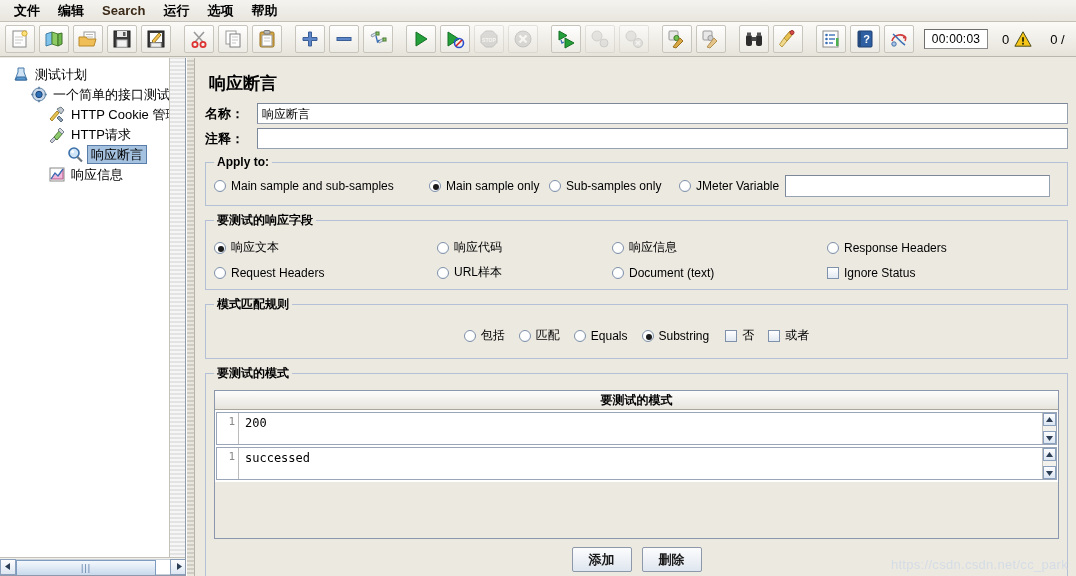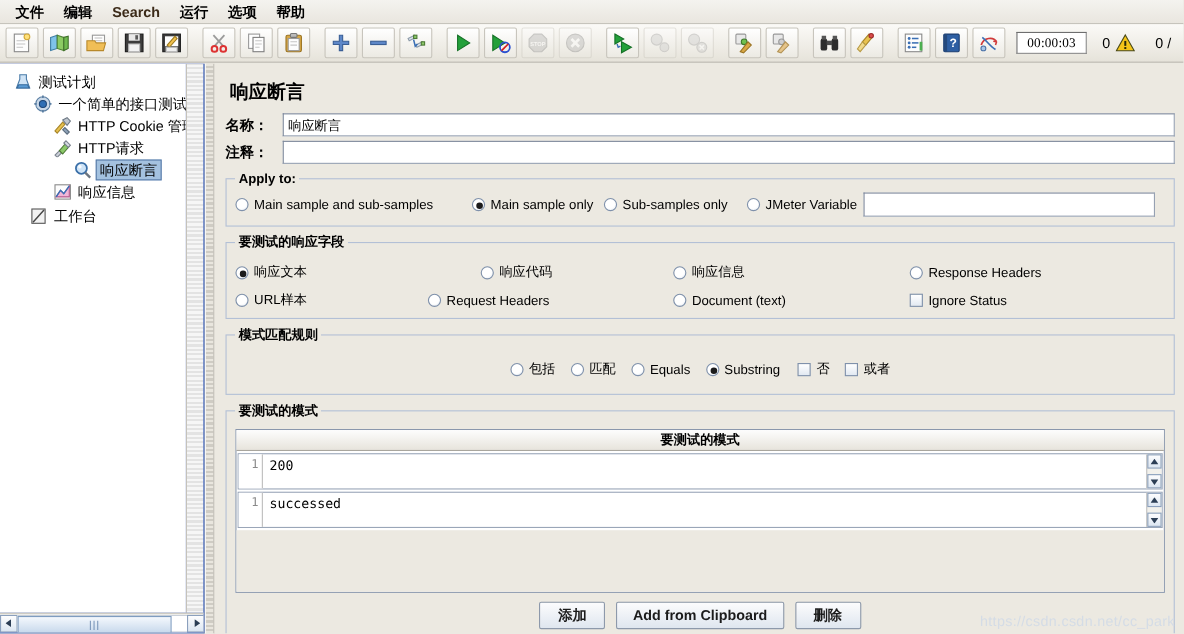--- a/index.html
+++ b/index.html
@@ -54,21 +54,21 @@
   }
   .tb-btn.disabled { opacity: .42; }
   .tb-sep { width: 9px; height: 28px; }
   .tb-icon { width: 20px; height: 20px; display: block; }
 
   .timer-field {
     width: 64px; height: 20px;
     border: 1px solid #8a8a8a;
     border-top-color:#6e6e6e; border-left-color:#6e6e6e;
     background: #fff;
-    font-family: Liberation Serif, serif;
+    font-family: Liberation Sans, sans-serif;
     font-size: 12px;
     display: flex; align-items: center; justify-content: center;
     margin-left: 6px; margin-right: 14px;
     letter-spacing: .2px;
   }
   .err-count { font-size: 13px; margin-right: 5px; }
   .warn-tri { width: 18px; height: 18px; margin-right: 18px; }
   .thread-count { font-size: 13px; }
 
   
@@ -584,27 +584,20 @@
 
           <div class="tnode" style="padding-left:44px">
             <svg class="ticon" viewBox="0 0 18 17">
               <rect x="2" y="2" width="14" height="13" fill="#fdfdfd" stroke="#8a8a8a"></rect>
               <path d="M3 13 L7 7 L10 10 L15 3 L15 13 Z" fill="#f1b6d8" stroke="#b3588c"></path>
               <polyline points="3,13 7,7 10,10 15,3" fill="none" stroke="#3a6fb5" stroke-width="1.3"></polyline>
             </svg>
             <span class="tlabel">响应信息</span>
           </div>
 
-          <div class="tnode" style="padding-left:22px;margin-top:2px">
-            <svg class="ticon" viewBox="0 0 18 17">
-              <rect x="3" y="2" width="12" height="13" fill="#f2f2f2" stroke="#555"></rect>
-              <line x1="4" y1="14" x2="14" y2="3" stroke="#444" stroke-width="1.3"></line>
-            </svg>
-            <span class="tlabel">工作台</span>
-          </div>
 
         </div>
       </div>
 
       <div class="tree-vscroll"></div>
 
       <div class="tree-hscroll">
         <div class="sb-arrow">
           <svg width="7" height="7" viewBox="0 0 7 7">
               <path d="M5 0 L5 7 L0 3.5 Z" fill="#2c3e55"></path>
@@ -678,27 +671,27 @@
             <span class="radio"></span>
             <span class="ctl-label">响应信息</span>
           </span>
           <span class="ctl">
             <span class="radio"></span>
             <span class="ctl-label">Response Headers</span>
           </span>
         </div>
 
         <div class="grp-row">
+          <span class="ctl" style="width:223px">
+            <span class="radio"></span>
+            <span class="ctl-label">Request Headers</span>
+          </span>
           <span class="ctl" style="width:175px">
             <span class="radio"></span>
             <span class="ctl-label">URL样本</span>
-          </span>
-          <span class="ctl" style="width:223px">
-            <span class="radio"></span>
-            <span class="ctl-label">Request Headers</span>
           </span>
           <span class="ctl" style="width:215px">
             <span class="radio"></span>
             <span class="ctl-label">Document (text)</span>
           </span>
           <span class="ctl">
             <span class="chk"></span>
             <span class="ctl-label">Ignore Status</span>
           </span>
         </div>
@@ -772,21 +765,20 @@
                   </svg>
               </div>
             </div>
           </div>
 
           <div class="pempty"></div>
         </div>
 
         <div class="btn-row">
           <div class="jbtn">添加</div>
-          <div class="jbtn">Add from Clipboard</div>
           <div class="jbtn">删除</div>
         </div>
       </fieldset>
 
       <div class="watermark">https://csdn.csdn.net/cc_park</div>
     </div>
   </div>
 </div>
 
 </body></html>

